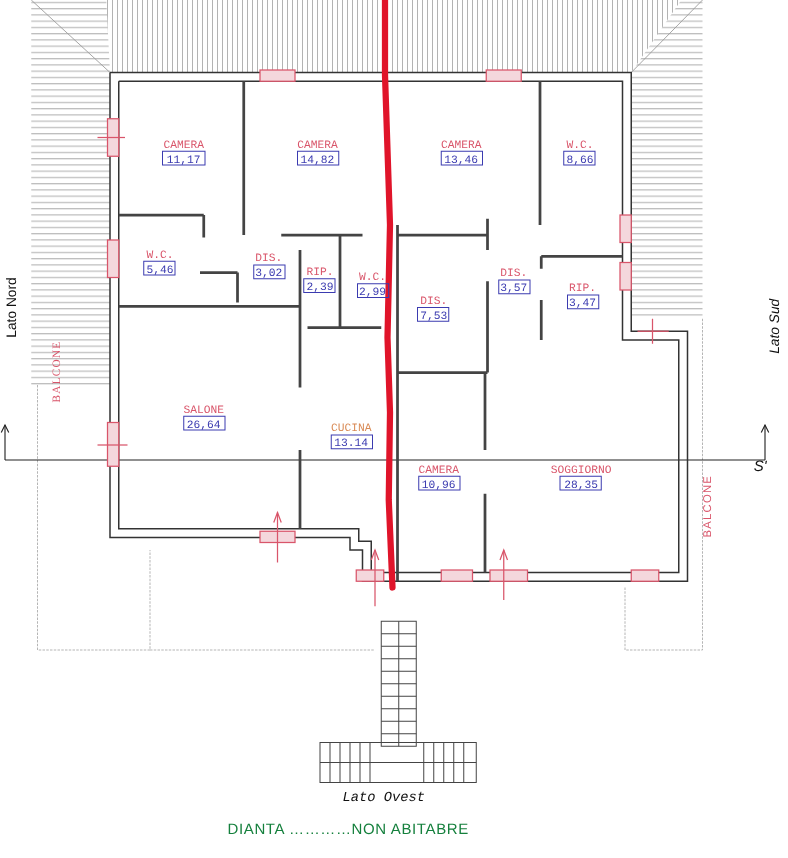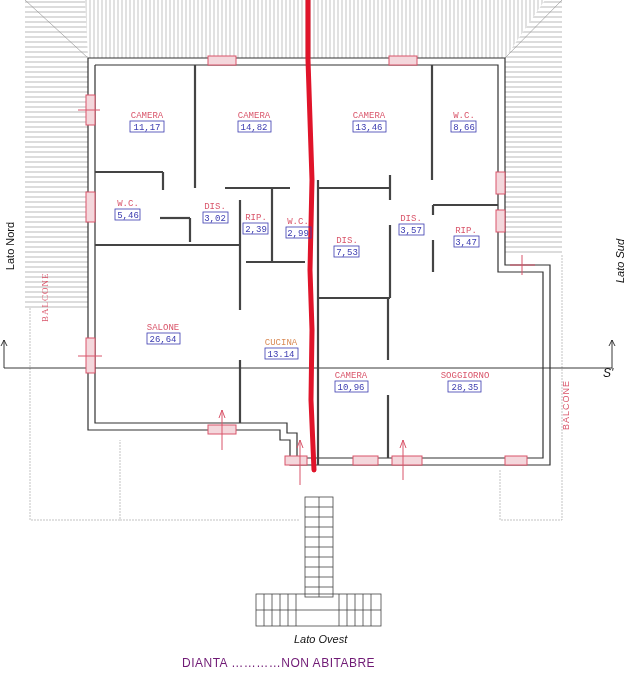--- a/index.html
+++ b/index.html
@@ -205,19 +205,19 @@
     <g>
         <text class="room-name" x="465" y="378">SOGGIORNO</text>
         <rect x="448" y="381" width="33" height="11" fill="none" stroke="#3b3bb0" stroke-width="0.8"></rect>
         <text class="room-area" x="465" y="390">28,35</text>
       </g>
   </g>
 </svg>
 
 <div class="lbl" style="left:-14px;top:240px;transform:rotate(-90deg);font-style:normal;">Lato Nord</div>
 <div class="lbl" style="left:598px;top:255px;transform:rotate(-90deg);font-style:italic;">Lato Sud</div>
-<div class="lbl" style="left:294px;top:633px;font-style:italic;font-size:11px;">Lato Ovest</div>
+<div class="lbl" style="left:274px;top:633px;font-style:italic;font-size:11px;font-family:Liberation Mono, monospace;">Lato Ovest</div>
 <div class="lbl" style="left:603px;top:366px;font-style:italic;font-size:12px;">S'</div>
 
 <div class="balc" style="left:40px;top:322px;transform:rotate(-90deg);transform-origin:left top;">BALCONE</div>
 <div class="balc" style="left:561px;top:430px;transform:rotate(-90deg);transform-origin:left top;font-family:'Liberation Sans',sans-serif;">BALCONE</div>
 
-<div class="lbl" style="left:182px;top:656px;font-size:12px;letter-spacing:0.5px;color:#701a75;">DIANTA  …………NON  ABITABRE</div>
+<div class="lbl" style="left:182px;top:656px;font-size:12px;letter-spacing:0.5px;color:#15803d;">DIANTA  …………NON  ABITABRE</div>
 
 </body></html>

